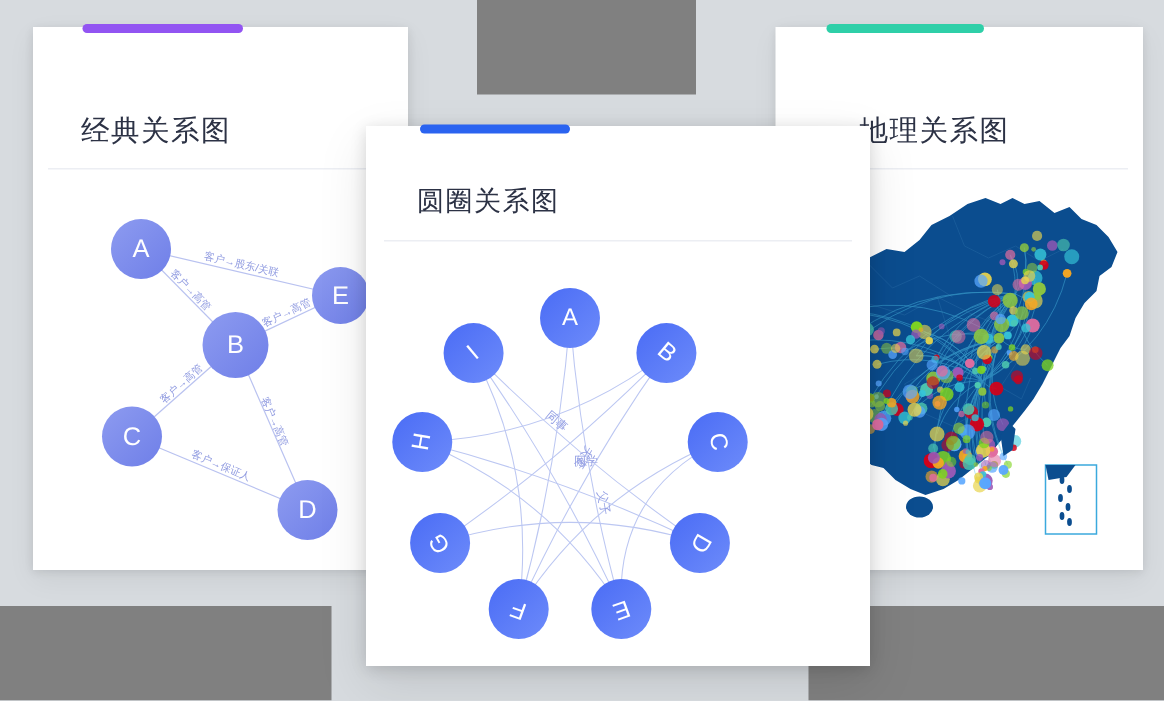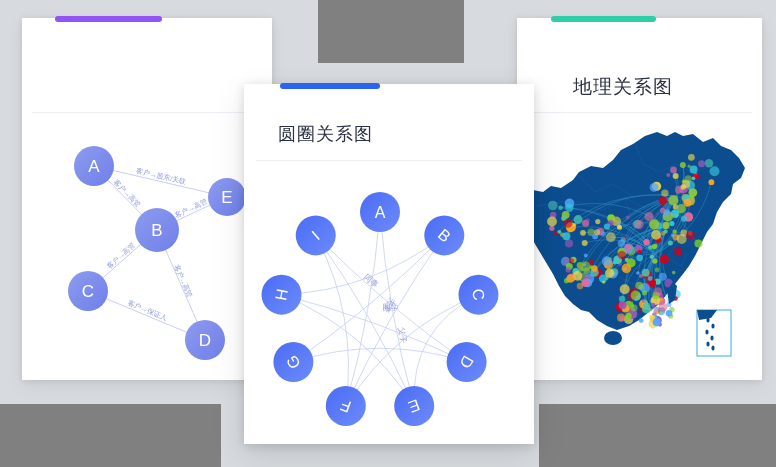--- a/index.html
+++ b/index.html
@@ -12,21 +12,21 @@
   #gray-top{left:318px;top:0;width:146px;height:63px;}
   #gray-bl{left:0;top:404px;width:221px;height:63px;}
   #gray-br{left:539px;top:404px;width:237px;height:63px;}
 
   .card{
     position:absolute;background:#ffffff;
     box-shadow:0 1px 6px rgba(0,0,0,.10), 0 6px 18px rgba(0,0,0,.06);
   }
   #card-classic{left:22px;top:18px;width:250px;height:362px;}
   #card-geo{left:517px;top:18px;width:245px;height:362px;}
-  #card-circle{left:244px;top:84px;width:290px;height:360px;box-shadow:0 2px 10px rgba(0,0,0,.14),0 12px 32px rgba(0,0,0,.10);}
+  #card-circle{left:244px;top:84px;width:324px;height:360px;box-shadow:0 2px 10px rgba(0,0,0,.14),0 12px 32px rgba(0,0,0,.10);padding-left:12px;}
 
   .accent{position:absolute;height:6px;border-radius:3px;}
   #accent-classic{left:33px;top:-2px;width:107px;background:#9254f2;}
   #accent-geo{left:34px;top:-2px;width:105px;background:#2ecfa8;}
   #accent-circle{left:36px;top:-1px;width:100px;background:#2a63f0;}
 
   .card-title{
     position:absolute;left:32px;color:#2c3245;
     font-size:19px;letter-spacing:1px;white-space:nowrap;
   }
@@ -65,20 +65,21 @@
 </style>
 </head>
 <body>
 
 <div class="gray-block" id="gray-top"></div>
 <div class="gray-block" id="gray-bl"></div>
 <div class="gray-block" id="gray-br"></div>
 
 <div class="card" id="card-classic">
   <div class="accent" id="accent-classic"></div>
+  <div class="card-title">经典关系图</div>
   <div class="divider"></div>
   <div class="canvas" id="classic-canvas">
     <svg id="svg-classic" width="250" height="264">
         <defs>
           <linearGradient id="gClassic" x1="0" y1="0" x2="1" y2="1">
             <stop offset="0%" stop-color="#8d9bf0"></stop>
             <stop offset="100%" stop-color="#6f7fe8"></stop>
           </linearGradient>
         </defs>
         <line x1="72" y1="52" x2="205" y2="83" class="edge-line"></line>

